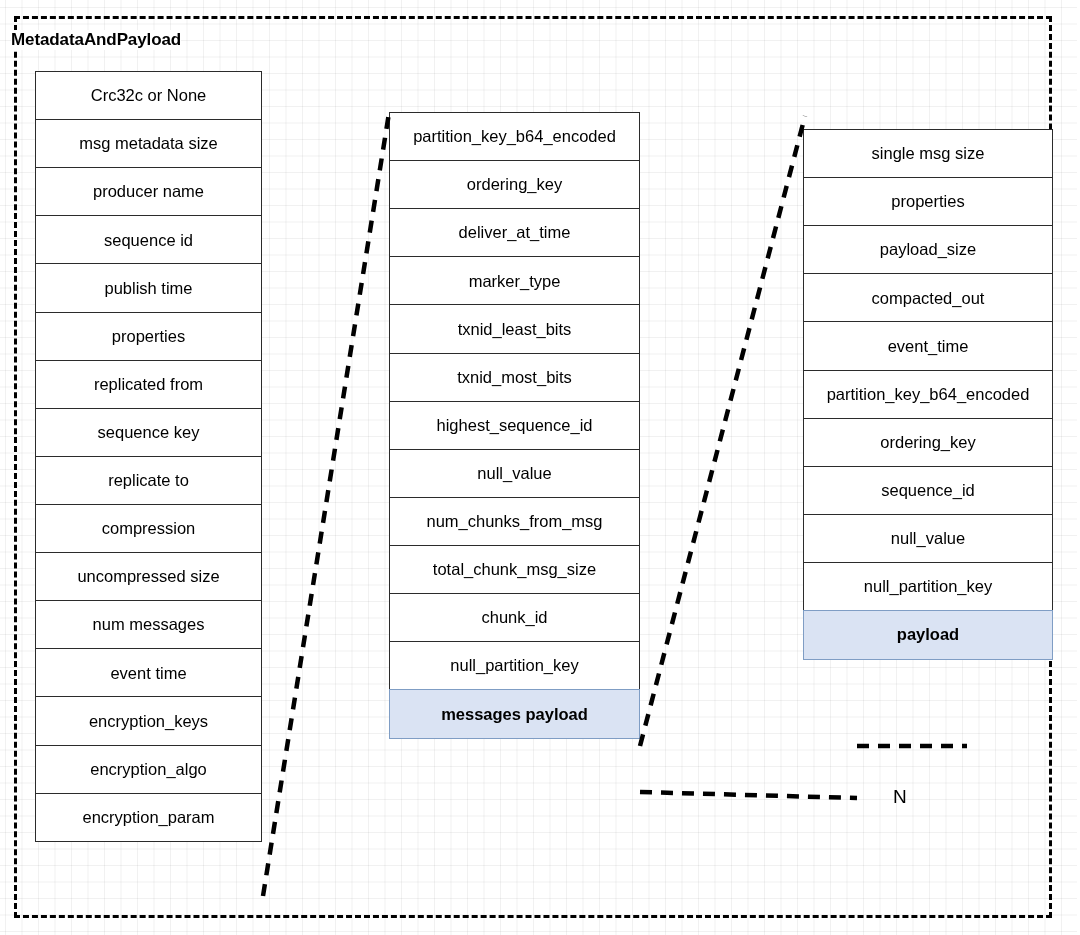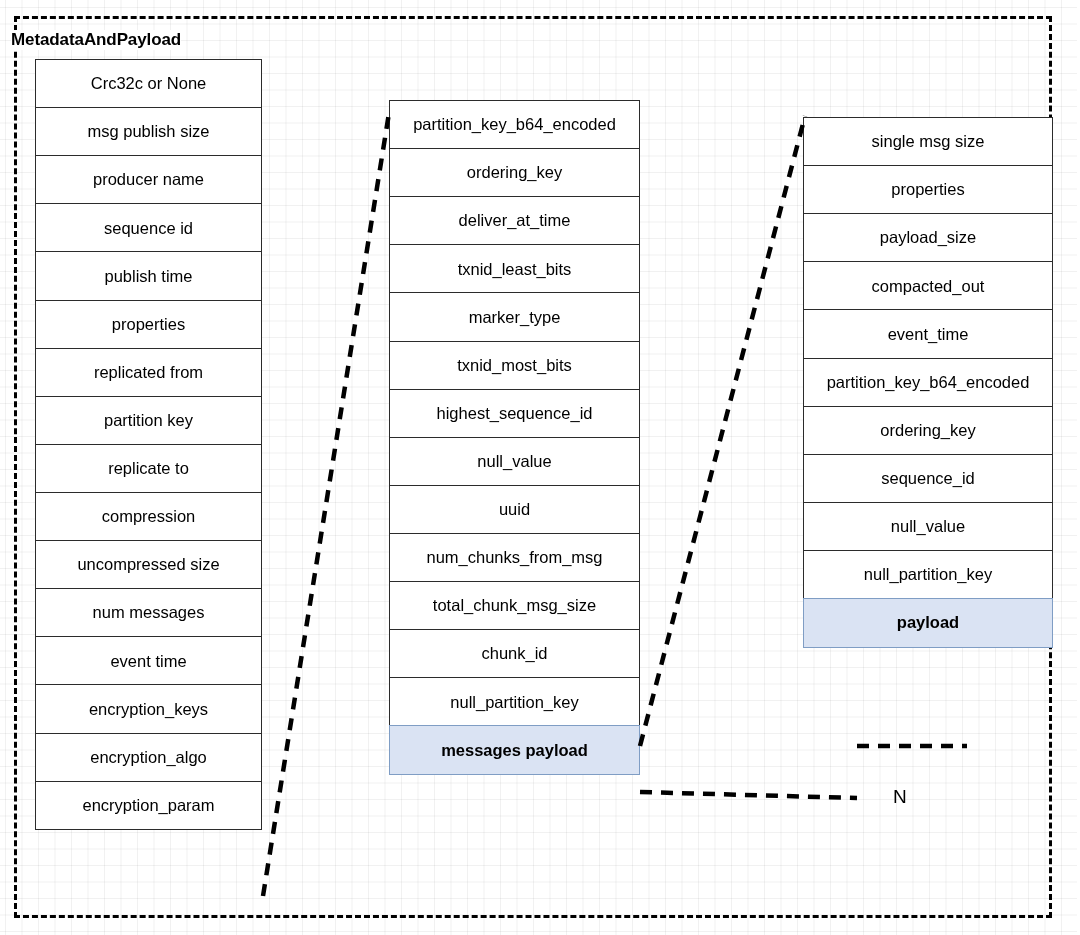--- a/index.html
+++ b/index.html
@@ -62,21 +62,21 @@
     display: flex;
     align-items: center;
     justify-content: center;
     font-size: 16.5px;
     color: #000000;
     text-align: center;
     line-height: 1.15;
     white-space: nowrap;
     overflow: visible;
   }
-  .cell:first-child { margin-top: 0; }
+  .cell:first-child { margin-top: 12px; }
   .cell.payload {
     background: #dae3f3;
     border: 1.4px solid #7f9dc4;
     font-weight: bold;
     text-align: center;
   }
 
   #stack-metadata { left: 35px;  top: 59px;  width: 227px; }
   #stack-metadata .cell { height: 49.5px; }
 
@@ -122,47 +122,46 @@
 
     <path d="M 640 792 L 857 798" fill="none" stroke="#000000" stroke-width="4.5" stroke-dasharray="12 9" stroke-linecap="butt"></path>
 
     <path d="M 857 746 L 967 746" fill="none" stroke="#000000" stroke-width="4.5" stroke-dasharray="12 9" stroke-linecap="butt"></path>
   </svg>
 
   <div id="repeat-count-label">N</div>
 
   <div class="stack" id="stack-metadata">
       <div class="cell">Crc32c or None</div>
-      <div class="cell">msg publish size</div>
+      <div class="cell">msg metadata size</div>
       <div class="cell">producer name</div>
       <div class="cell">sequence id</div>
       <div class="cell">publish time</div>
       <div class="cell">properties</div>
       <div class="cell">replicated from</div>
-      <div class="cell">partition key</div>
+      <div class="cell">sequence key</div>
       <div class="cell">replicate to</div>
       <div class="cell">compression</div>
       <div class="cell">uncompressed size</div>
       <div class="cell">num messages</div>
       <div class="cell">event time</div>
       <div class="cell">encryption_keys</div>
       <div class="cell">encryption_algo</div>
       <div class="cell">encryption_param</div>
     </div>
 
   <div class="stack" id="stack-single-msg-metadata">
       <div class="cell">partition_key_b64_encoded</div>
       <div class="cell">ordering_key</div>
       <div class="cell">deliver_at_time</div>
+      <div class="cell">marker_type</div>
       <div class="cell">txnid_least_bits</div>
-      <div class="cell">marker_type</div>
       <div class="cell">txnid_most_bits</div>
       <div class="cell">highest_sequence_id</div>
       <div class="cell">null_value</div>
-      <div class="cell">uuid</div>
       <div class="cell">num_chunks_from_msg</div>
       <div class="cell">total_chunk_msg_size</div>
       <div class="cell">chunk_id</div>
       <div class="cell">null_partition_key</div>
       <div class="cell payload">messages payload</div>
     </div>
 
   <div class="stack" id="stack-single-message">
       <div class="cell">single msg size</div>
       <div class="cell">properties</div>

